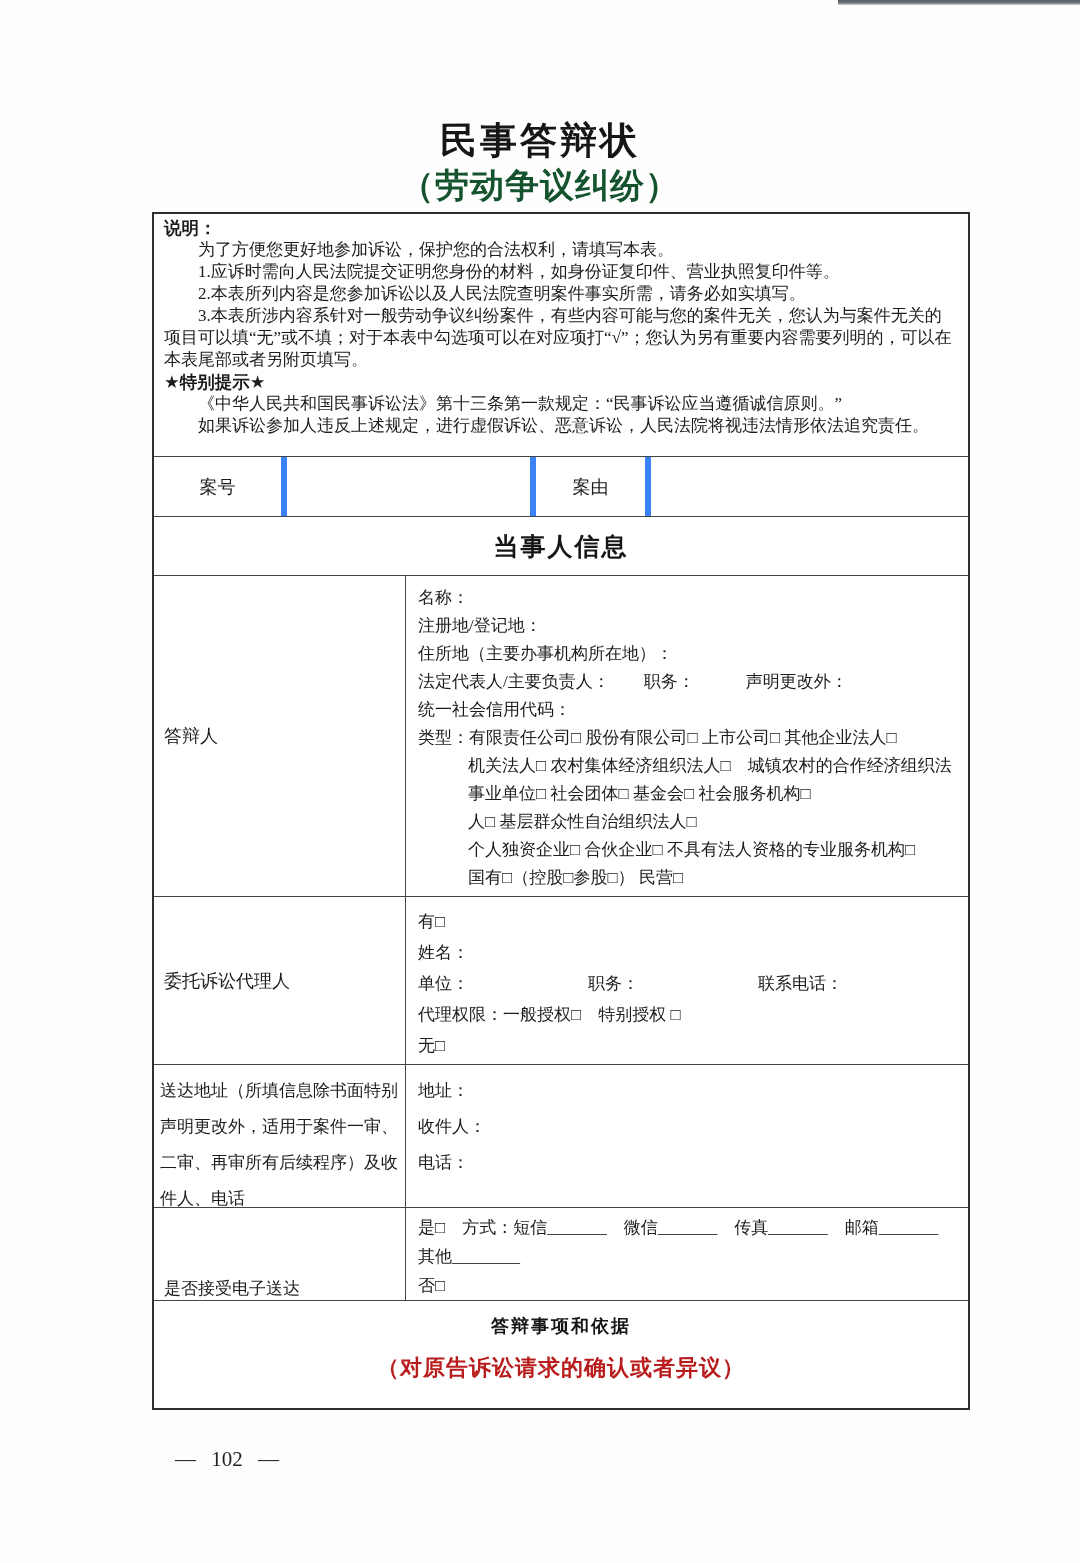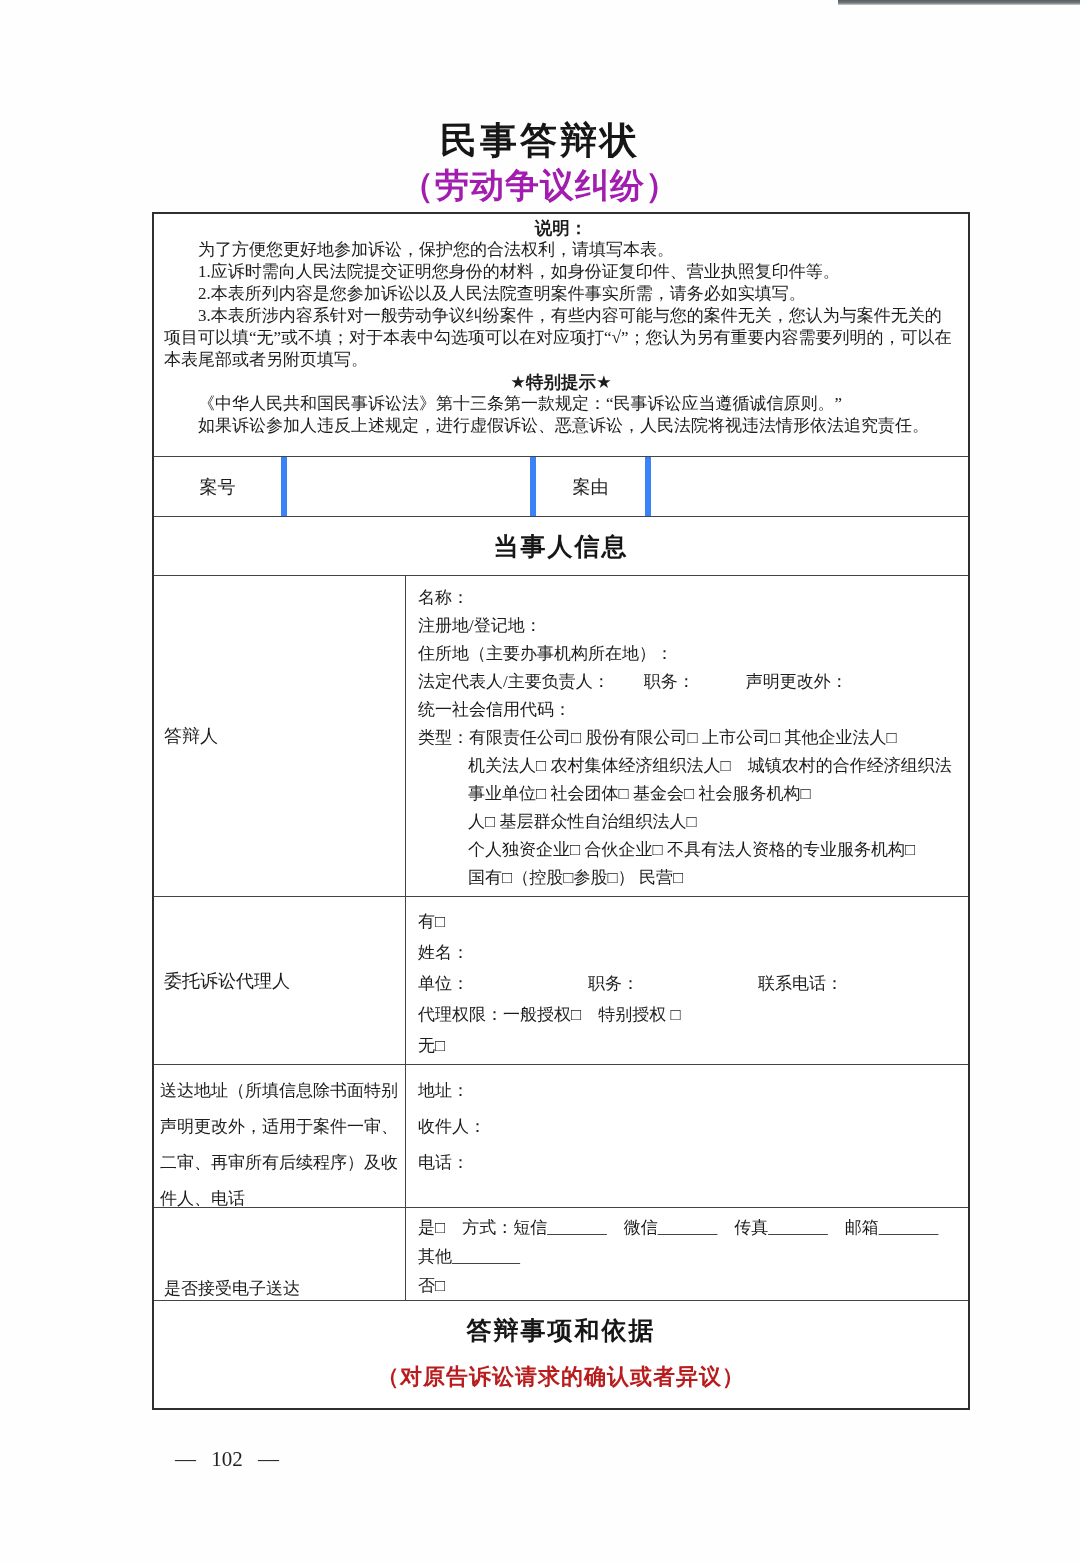--- a/index.html
+++ b/index.html
@@ -15,34 +15,34 @@
     opacity:.85;
   }
   .doc-title {
     position:absolute; top:116px; left:0; width:100%;
     text-align:center; font-family:"Liberation Sans","DejaVu Sans",sans-serif;
     font-weight:900; font-size:37px; letter-spacing:3px; color:#161616;
   }
   .doc-subtitle {
     position:absolute; top:163px; left:0; width:100%;
     text-align:center; font-family:"Liberation Sans","DejaVu Sans",sans-serif;
-    font-weight:900; font-size:34px; letter-spacing:1px; color:#a21caf;
+    font-weight:900; font-size:34px; letter-spacing:1px; color:#14532d;
   }
   .form-table {
     position:absolute; left:152px; top:212px; width:818px; height:1198px;
     border:2px solid #2f2f2f; background:#fff;
   }
   .row { border-top:1px solid #454545; overflow:hidden; display:flex; }
   .row:first-child { border-top:none; }
 
   
   .instructions { display:block; height:242px; padding:3px 10px 0 10px;
     font-size:17px; line-height:22px; }
   .ins-heading { font-family:"Liberation Sans","DejaVu Sans",sans-serif;
-    font-weight:bold; font-size:17.5px;text-align:center; }
+    font-weight:bold; font-size:17.5px; }
   .ins-para { text-indent:2em; }
 
   
   .case-row { height:60px; }
   .case-row .cell { height:100%; display:flex; align-items:center; overflow:hidden; }
   .cell-border { border-left:6px solid #3b82f6; }
   .case-label { width:127px; justify-content:center; font-size:18px; }
   .case-value-1 { width:249px; }
   .cause-label { width:115px; justify-content:center; font-size:18px; }
   .cause-value { flex:1; }
@@ -75,21 +75,21 @@
 
   .electronic-row { height:93px;align-items:flex-end; }
   .electronic-label { padding:13px 8px 0 10px; font-size:17px; }
   .electronic-content { padding:6px 12px 0 12px; }
   .electronic-content .cl { line-height:29px; }
 
   
   .defense-row { height:112px; display:block; text-align:center; }
   .defense-title { margin-top:13px;
     font-family:"Liberation Sans","DejaVu Sans",sans-serif; font-weight:900;
-    font-size:25px; letter-spacing:2px; color:#161616; }
+    font-size:18px; letter-spacing:2px; color:#161616; }
   .defense-subtitle { margin-top:15px;
     font-family:"Liberation Sans","DejaVu Sans",sans-serif; font-weight:900;
     font-size:22px; letter-spacing:1px; color:#b91c1c; }
 
   .page-number { position:absolute; left:175px; top:1447px; font-size:21px;
     word-spacing:10px; color:#222; }
 </style>
 </head>
 <body>
 

